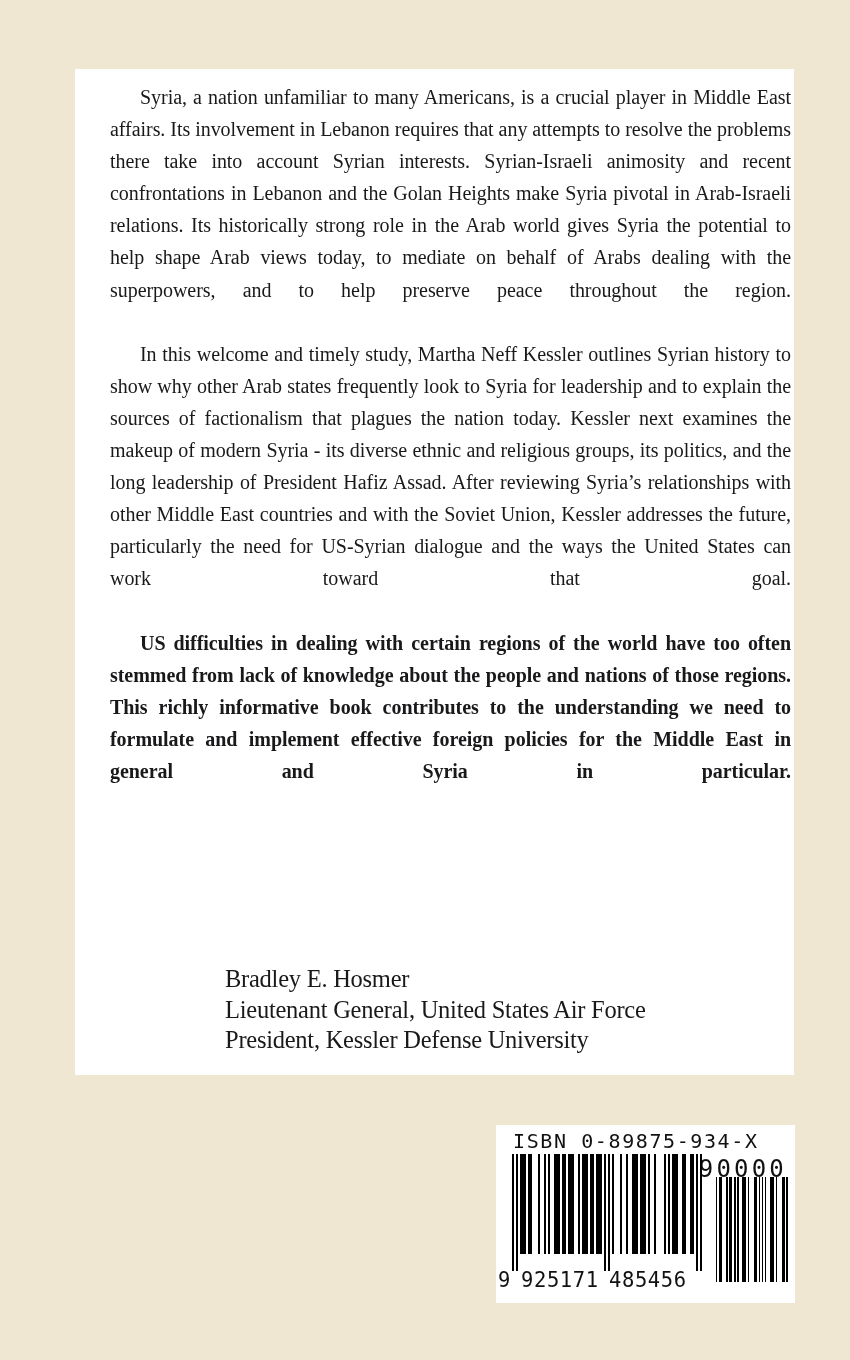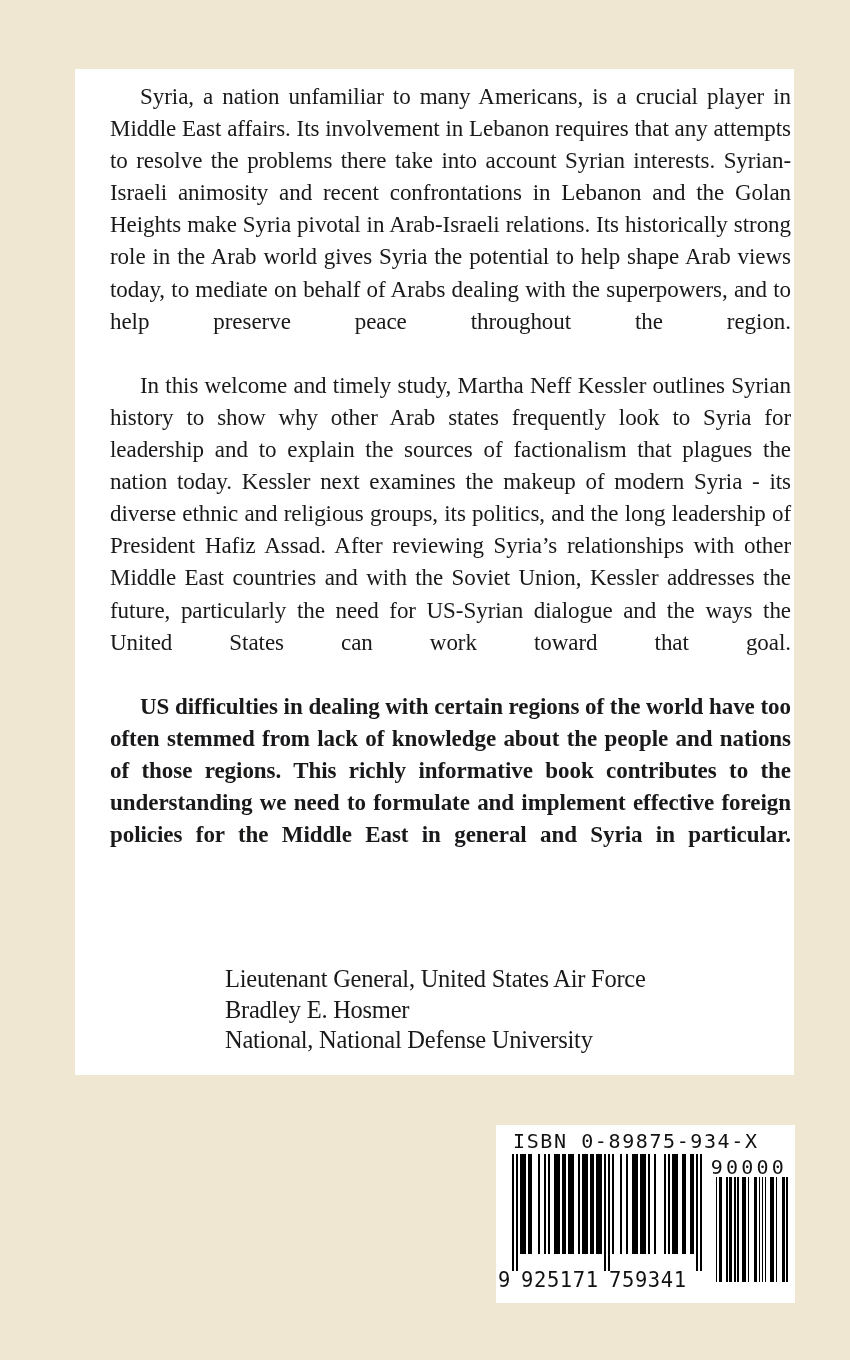--- a/index.html
+++ b/index.html
@@ -29,21 +29,21 @@
     position: absolute;
     left: 35px;
     top: 12px;
     width: 681px;
   }
 
   .para {
     margin: 0;
     text-align: justify;
     text-justify: inter-word;
-    font-size: 23px;
+    font-size: 20px;
     line-height: 32.1px;
     color: #19181a;
     text-indent: 30px;
     hyphens: none;
     letter-spacing: -0.05px;
   }
   .para:last-of-type {
     text-align: justify;
     font-weight: bold;
   }
@@ -89,21 +89,21 @@
     letter-spacing: 1.6px;
     color: #111111;
     white-space: nowrap;
   }
 
   #addon-digits {
     position: absolute;
     right: 8px;
     top: 30px;
     font-family: "DejaVu Sans Mono", "Liberation Mono", monospace;
-    font-size: 20px;
+    font-size: 24px;
     letter-spacing: 3.2px;
     color: #111111;
     white-space: nowrap;
   }
 
   
   #ean-symbol {
     position: absolute;
     left: 16px;
     top: 29px;
@@ -165,23 +165,23 @@
 <body>
 
 <div id="blurb-panel">
   <div id="blurb-body">
     <p class="para">Syria, a nation unfamiliar to many Americans, is a crucial player in Middle East affairs.  Its involvement in Lebanon requires that any attempts to resolve the problems there take into account Syrian interests.  Syrian-Israeli animosity and recent confrontations in Lebanon and the Golan Heights make Syria pivotal in Arab-Israeli relations.  Its historically strong role in the Arab world gives Syria the potential to help shape Arab views today, to mediate on behalf of Arabs dealing with the superpowers, and to help preserve peace throughout the region.</p>
     <p class="para">In this welcome and timely study, Martha Neff Kessler outlines Syrian history to show why other Arab states frequently look to Syria for leadership and to explain the sources of factionalism that plagues the nation today.  Kessler next examines the makeup of modern Syria - its diverse ethnic and religious groups, its politics, and the long leadership of President Hafiz Assad.  After reviewing Syria’s relationships with other Middle East countries and with the Soviet Union, Kessler addresses the future, particularly the need for US-Syrian dialogue and the ways the United States can work toward that goal.</p>
     <p class="para">US difficulties in dealing with certain regions of the world have too often stemmed from lack of knowledge about the people and nations of those regions.  This richly informative book contributes to the understanding we need to formulate and implement effective foreign policies for the Middle East in general and Syria in particular.</p>
   </div>
 
   <div id="attribution">
+    <p class="attrib-line">Bradley E. Hosmer</p>
     <p class="attrib-line">Lieutenant General, United States Air Force</p>
-    <p class="attrib-line">Bradley E. Hosmer</p>
-    <p class="attrib-line">National, National Defense University</p>
+    <p class="attrib-line">President, Kessler Defense University</p>
   </div>
 </div>
 
 <div id="barcode-block">
 
   <div id="isbn-text">ISBN 0-89875-934-X</div>
 
   <div id="addon-digits">90000</div>
 
   <div id="ean-symbol">
@@ -213,21 +213,21 @@
       <div class="bar short" style="left: 160px; width: 6px;"></div>
       <div class="bar short" style="left: 170px; width: 4px;"></div>
       <div class="bar short" style="left: 178px; width: 4px;"></div>
       <div class="bar tall" style="left: 184px; width: 2px;"></div>
       <div class="bar tall" style="left: 188px; width: 2px;"></div>
     </div>
 
   <div id="ean-digits">
     <span class="d-left">9</span>
     <span class="d-group1">925171</span>
-    <span class="d-group2">759341</span>
+    <span class="d-group2">485456</span>
   </div>
 
   <div id="addon-symbol">
       <div class="bar" style="left: 1.54167px; width: 1.54167px;"></div>
       <div class="bar" style="left: 4.625px; width: 3.08333px;"></div>
       <div class="bar" style="left: 12.3333px; width: 1.54167px;"></div>
       <div class="bar" style="left: 15.4167px; width: 3.08333px;"></div>
       <div class="bar" style="left: 20.0417px; width: 1.54167px;"></div>
       <div class="bar" style="left: 23.125px; width: 1.54167px;"></div>
       <div class="bar" style="left: 27.75px; width: 4.625px;"></div>

